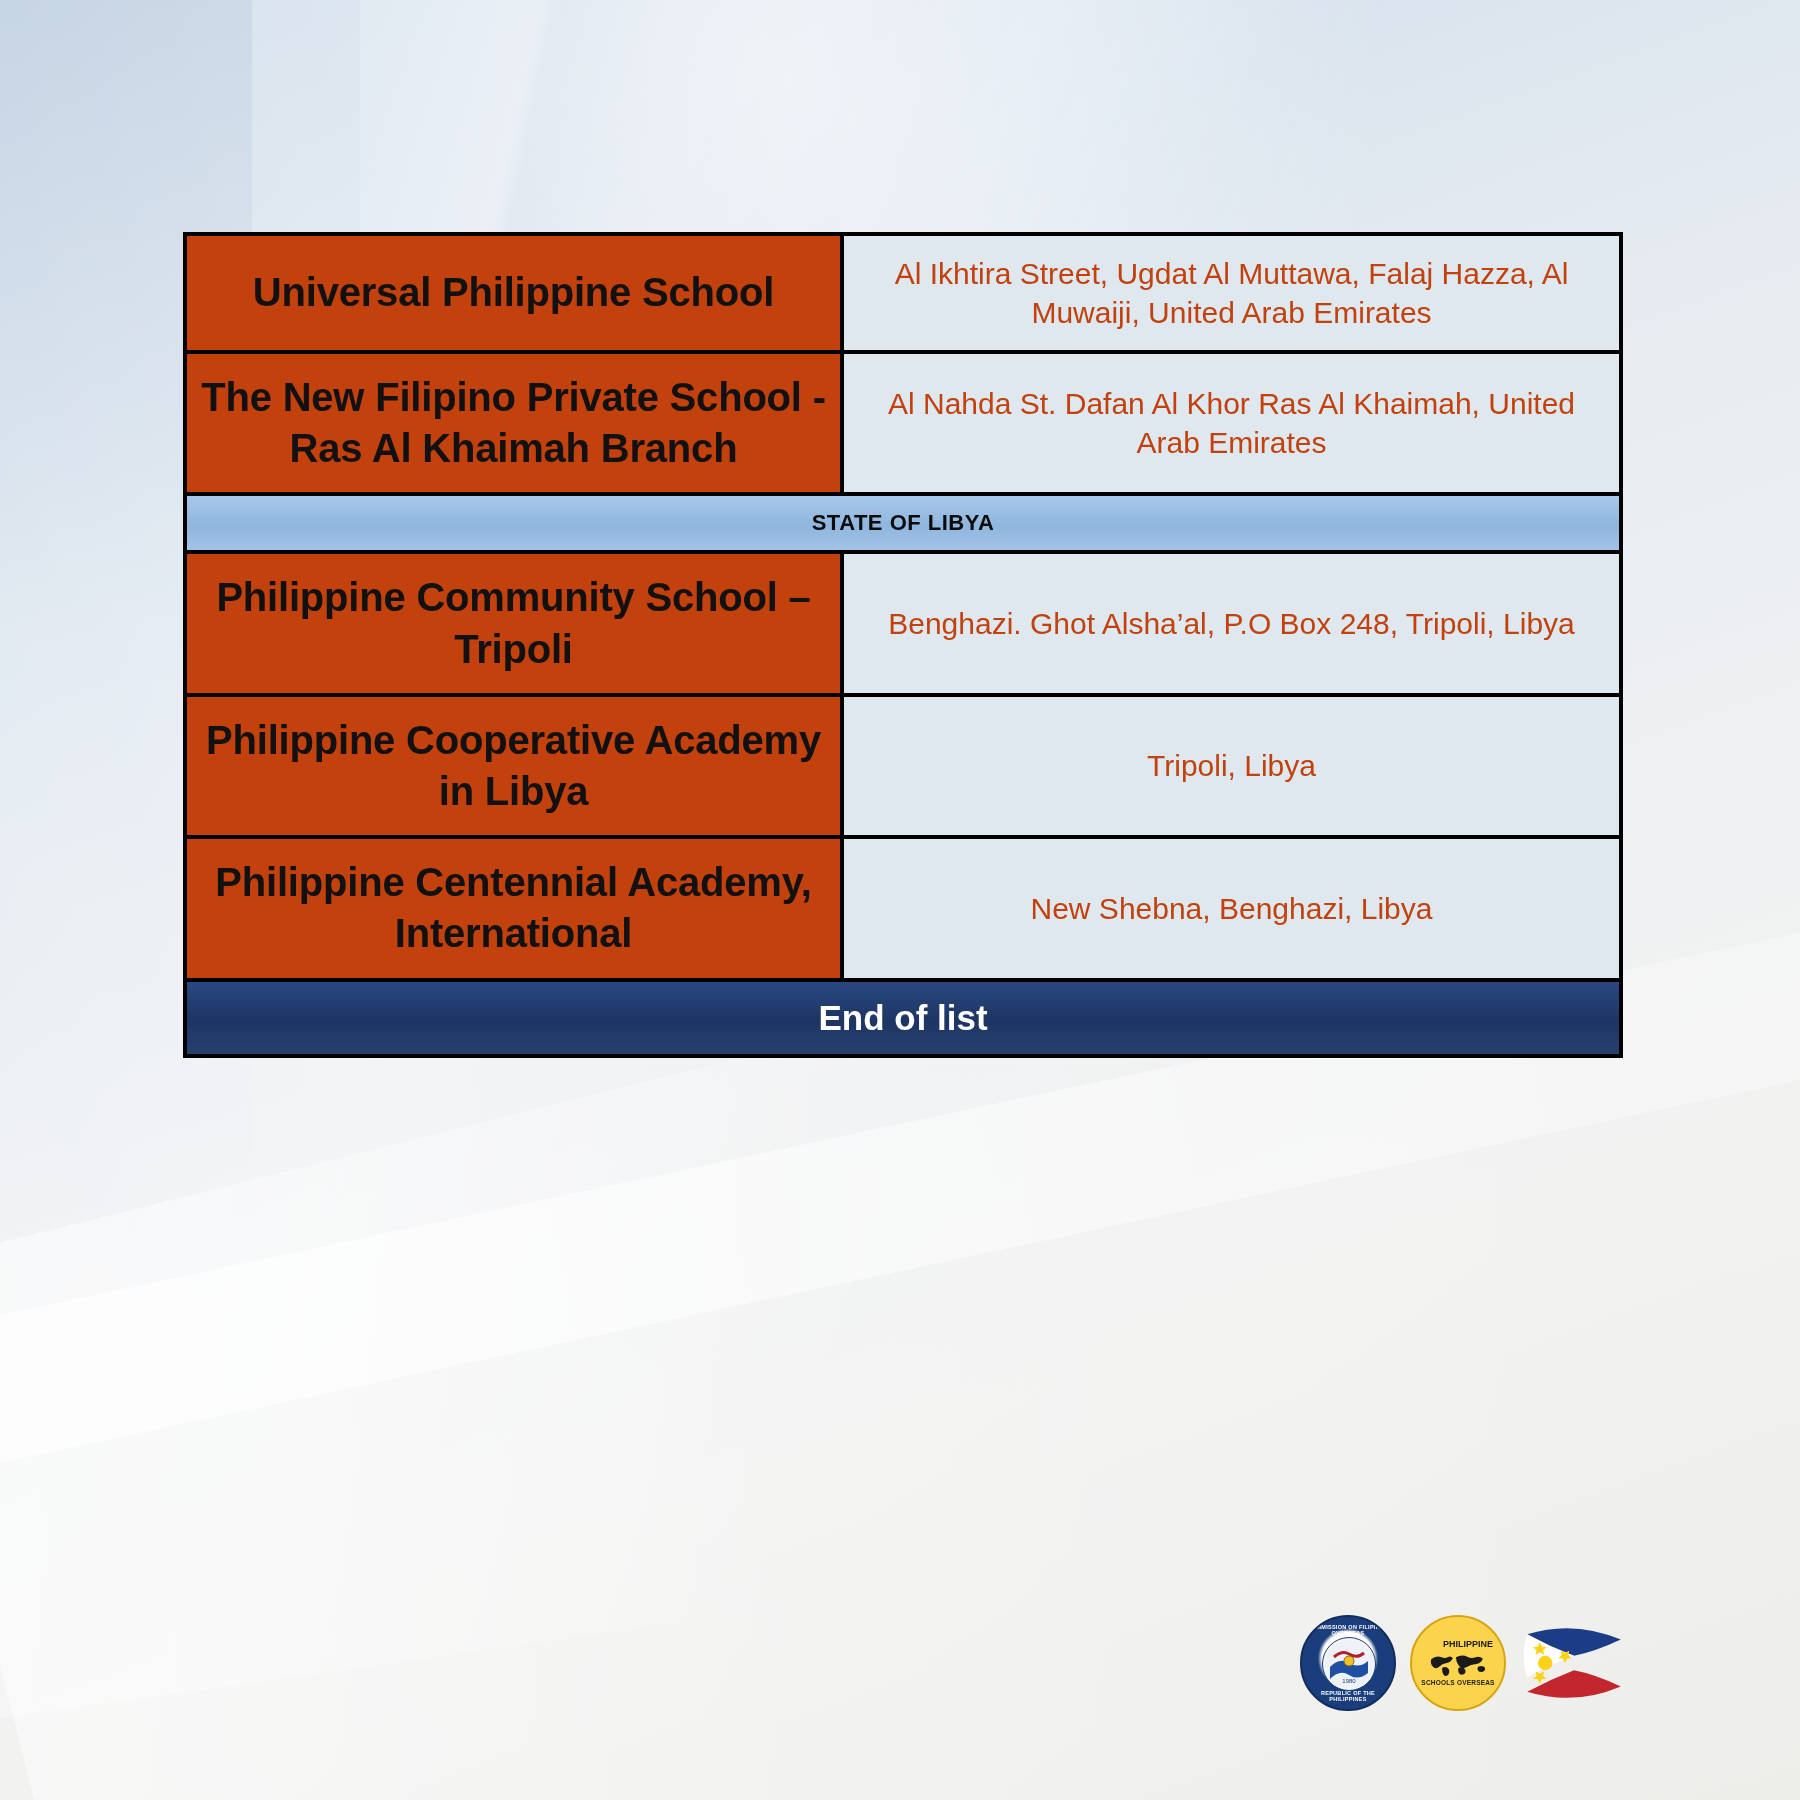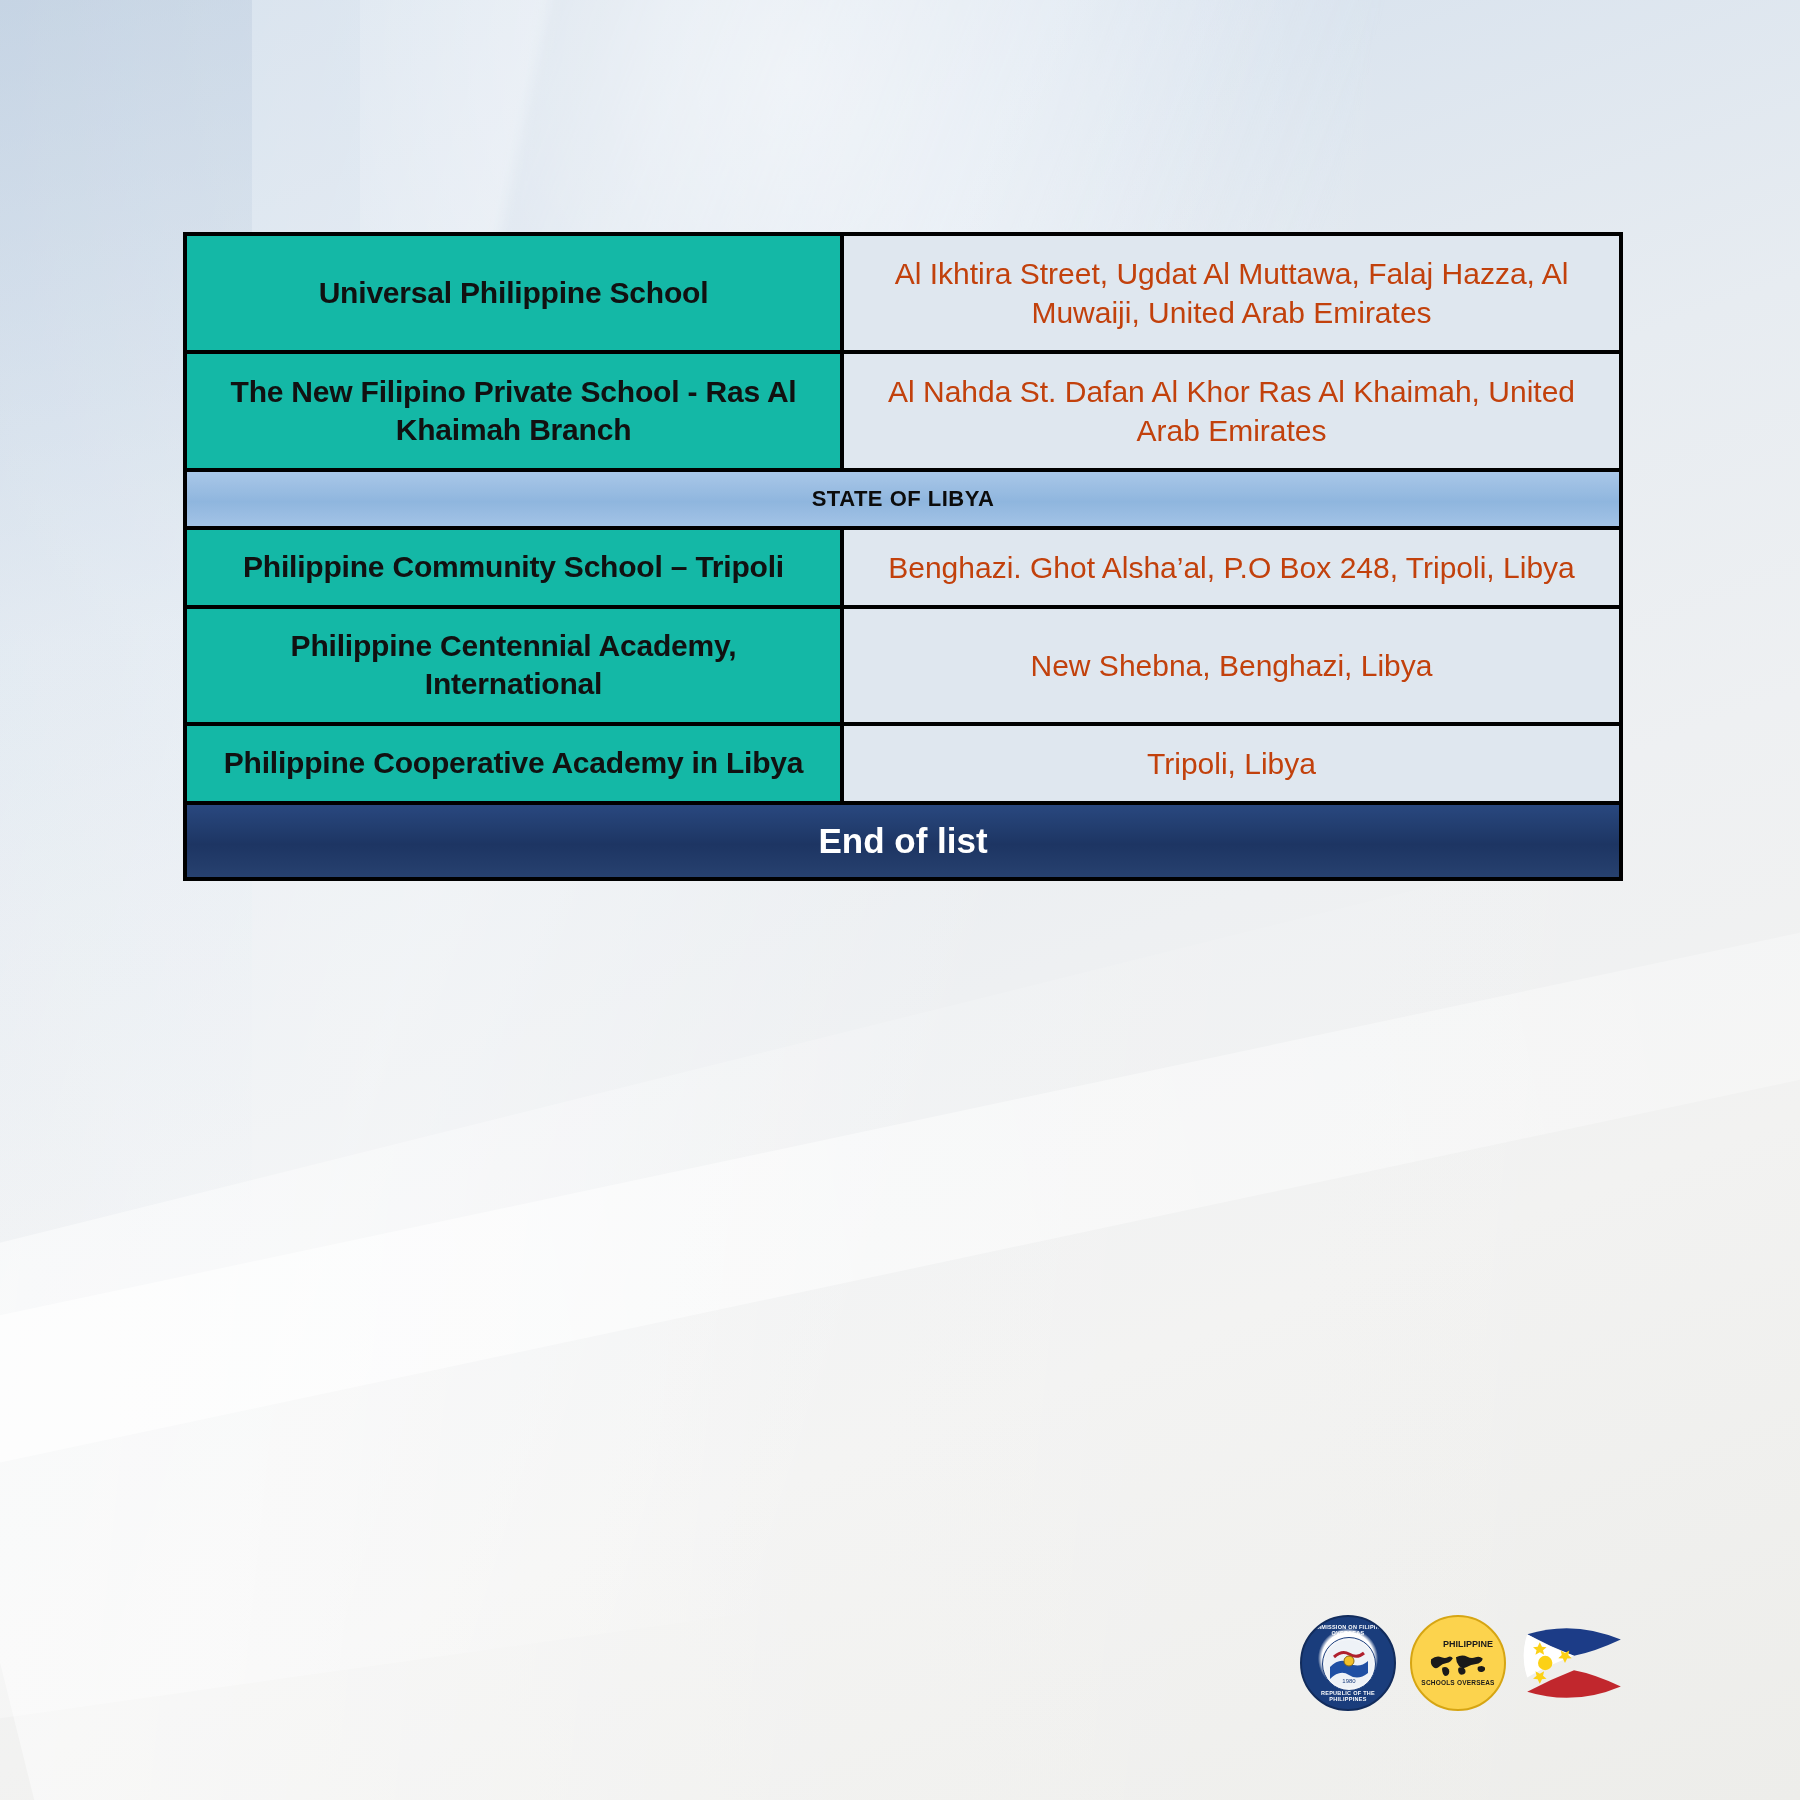--- a/index.html
+++ b/index.html
@@ -90,24 +90,24 @@
     table-layout: fixed;
     border: 4px solid #000;
   }
   table.listing td {
     border: 4px solid #000;
     padding: 18px 14px;
     vertical-align: middle;
   }
   td.school {
     width: 625px;
-    background: #14b8a6;
-    text-align: center;
-    font-weight: bold;
-    font-size: 30px;
+    background: #c2410c;
+    text-align: center;
+    font-weight: bold;
+    font-size: 40px;
     color: #111;
     line-height: 1.28;
     letter-spacing: -0.2px;
   }
   td.address {
     background: #dfe7ef;
     text-align: center;
     font-size: 30px;
     color: #c2410c;
     line-height: 1.3;
@@ -248,26 +248,26 @@
         <td class="address">Al Nahda St. Dafan Al Khor Ras Al Khaimah, United Arab Emirates</td>
       </tr>
       <tr class="country-row">
         <td colspan="2">STATE OF LIBYA</td>
       </tr>
       <tr>
         <td class="school">Philippine Community School – Tripoli</td>
         <td class="address">Benghazi. Ghot Alsha’al, P.O Box 248, Tripoli, Libya</td>
       </tr>
       <tr>
+        <td class="school">Philippine Cooperative Academy in Libya</td>
+        <td class="address">Tripoli, Libya</td>
+      </tr>
+      <tr>
         <td class="school">Philippine Centennial Academy, International</td>
         <td class="address">New Shebna, Benghazi, Libya</td>
-      </tr>
-      <tr>
-        <td class="school">Philippine Cooperative Academy in Libya</td>
-        <td class="address">Tripoli, Libya</td>
       </tr>
       <tr class="end-row">
         <td colspan="2">End of list</td>
       </tr>
     </tbody>
   </table>
 </div>
 
 <div id="logos">
 

